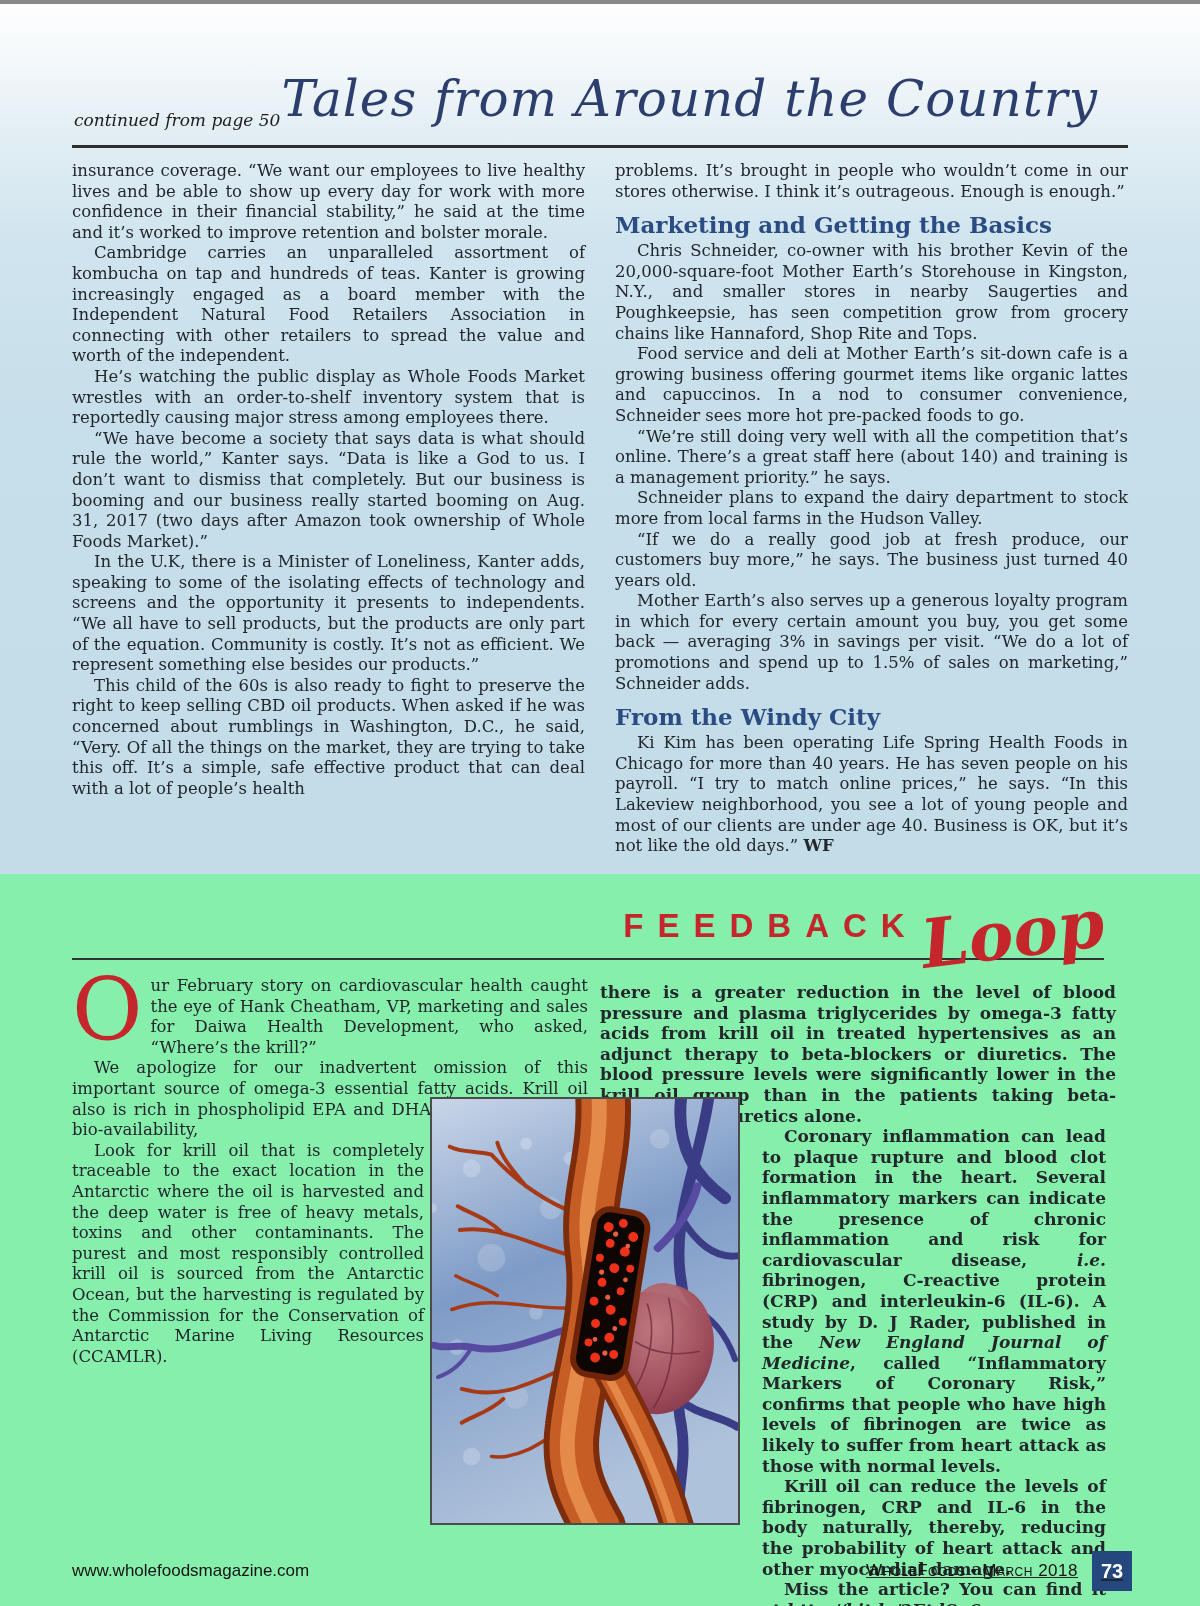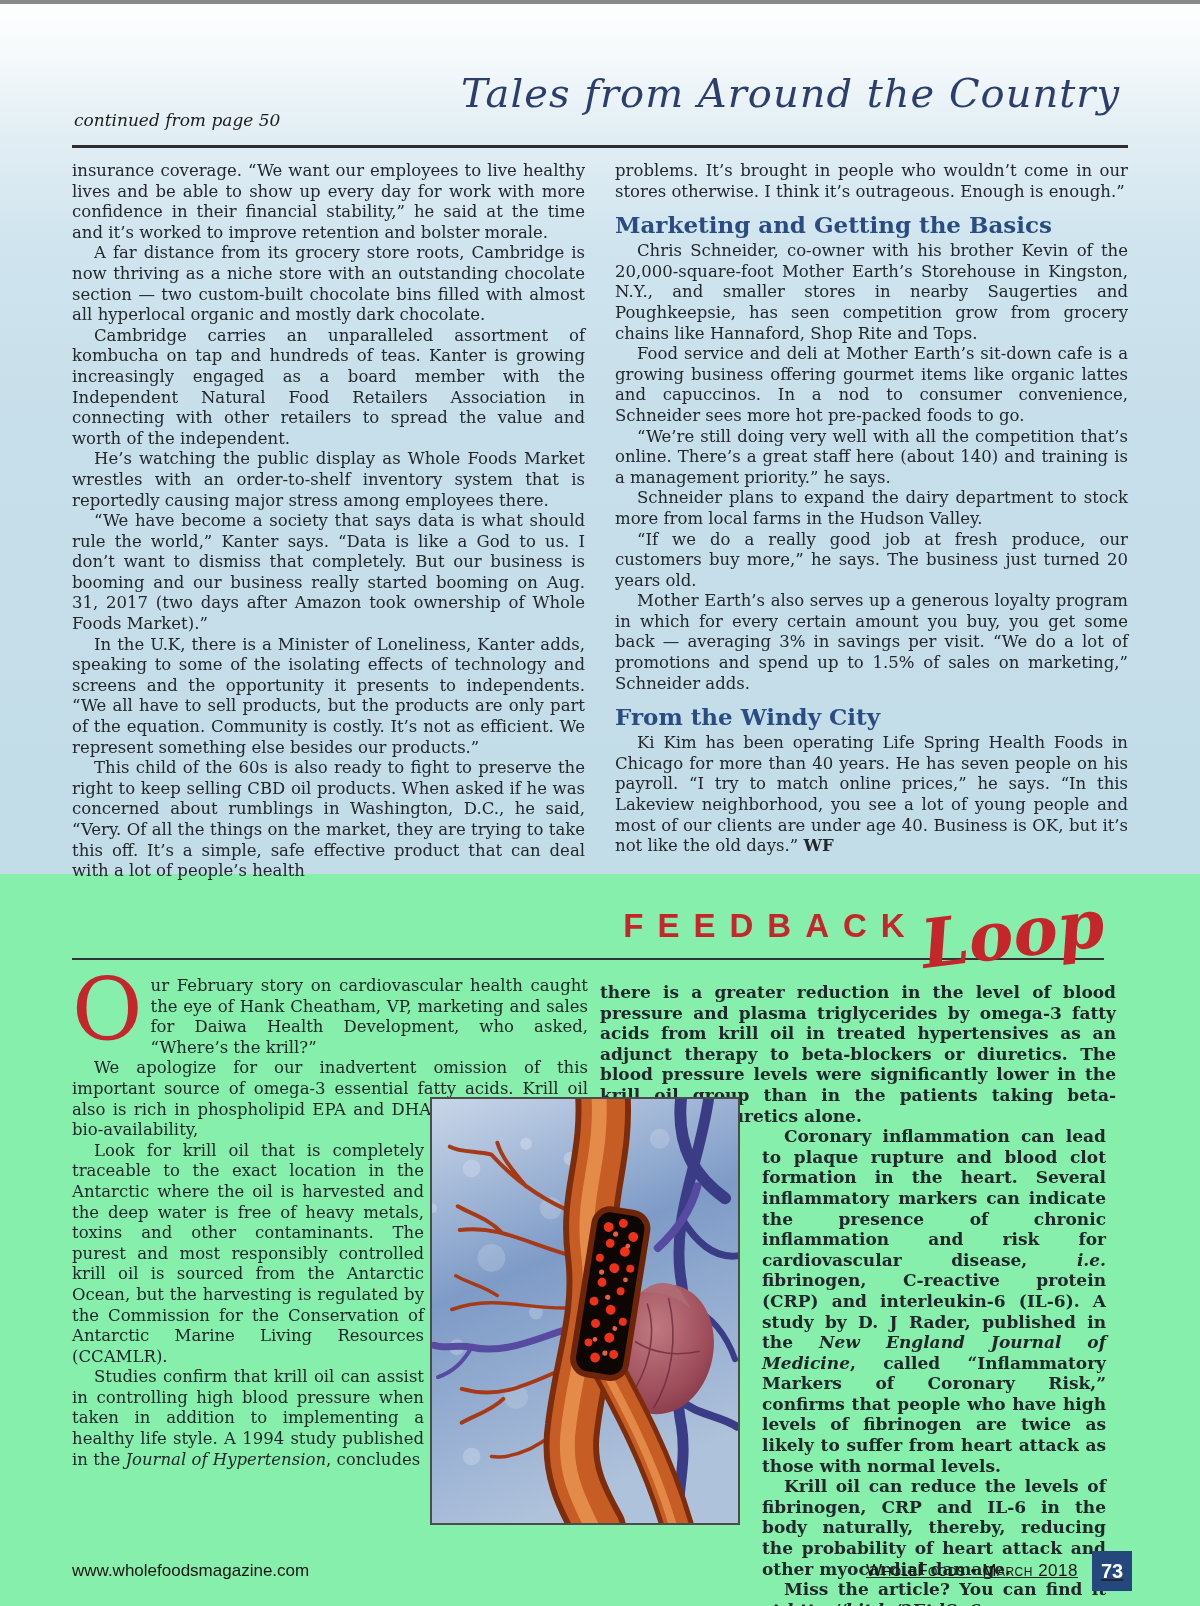--- a/index.html
+++ b/index.html
@@ -10,22 +10,22 @@
   }
   .top-band {
     position:absolute; top:0; left:0; width:1200px; height:870px;
     background:linear-gradient(180deg,#fefefe 0%,#f5f9fb 6%,#e2eef4 15%,#cfe4ee 28%,#c7dfea 48%,#c2dce8 100%);
   }
   .continued-note {
     position:absolute; top:106px; left:74px;
     font-style:italic; font-size:17px; color:#1c1c1c;
   }
   .script-title {
-    position:absolute; top:66px; right:80px;
-    font-size:40px; font-style:italic; color:#2c3e6e;
+    position:absolute; top:66px; right:102px;
+    font-size:50px; font-style:italic; color:#2c3e6e;
     letter-spacing:1px; white-space:nowrap;
   }
   .rule-1 { position:absolute; top:141px; left:72px; width:1056px; height:3px; background:#2d2d2d; }
   .rule-2 { position:absolute; top:954px; left:72px; width:1032px; height:2px; background:#333; }
 
   .cols-top { position:absolute; top:157px; left:72px; width:1056px; display:flex; gap:30px; }
   .col { width:515px; font-size:16.5px; line-height:20.6px; text-align:justify; }
   .col p { margin:0; text-indent:22px; }
   .col p.noindent { text-indent:0; }
   h2.sect {
@@ -92,56 +92,52 @@
 
   <div class="top-band"></div>
 
   <div class="continued-note">continued from page 50</div>
   <div class="script-title">Tales from Around the Country</div>
   <div class="rule-1"></div>
 
   <div class="cols-top">
     <div class="col">
       <p class="noindent">insurance coverage.  “We  want our employees to live healthy lives and be able to show up every day for work with more confidence in their financial stability,” he said at the time and it’s worked to improve retention and bolster morale.</p>
-      <p>A far distance from its grocery store roots, Cambridge is now thriving as a niche store with an outstanding chocolate section — two custom-built chocolate bins filled with almost all hyperlocal organic and mostly dark chocolate.</p>
       <p>Cambridge carries an unparalleled assortment of kombucha on tap and hundreds of teas.  Kanter is growing increasingly engaged as a board member with the Independent Natural Food Retailers Association in connecting with other retailers to spread the value and worth of the independent.</p>
       <p>He’s watching the public display as Whole Foods Market wrestles with an order-to-shelf inventory system that is reportedly causing major stress among employees there.</p>
       <p>“We have become a society that says data is what should rule the world,” Kanter says. “Data is like a God to us. I don’t want to dismiss that completely. But our business is booming and our business really started booming on Aug. 31, 2017 (two days after Amazon took ownership of Whole Foods Market).”</p>
       <p>In the U.K, there is a Minister of Loneliness, Kanter adds, speaking to some of the isolating effects of technology and screens and the opportunity it presents to independents. “We all have to sell products, but the products are only part of the equation. Community is costly. It’s not as efficient. We represent something else besides our products.”</p>
       <p>This child of the 60s is also ready to fight to preserve the right to keep selling CBD oil products.  When asked if he was concerned about rumblings in Washington, D.C., he said, “Very. Of all the things on the market, they are trying to take this off. It’s a simple, safe effective product that can deal with a lot of people’s health</p>
     </div>
     <div class="col">
       <p class="noindent">problems. It’s brought in people who wouldn’t come in our stores otherwise. I think it’s outrageous. Enough is enough.”</p>
       <h2 class="sect">Marketing and Getting the Basics</h2>
       <p>Chris Schneider, co-owner with his brother Kevin of the 20,000-square-foot Mother Earth’s Storehouse in Kingston, N.Y., and smaller stores in nearby Saugerties and Poughkeepsie, has seen competition grow from grocery chains like Hannaford, Shop Rite and Tops.</p>
       <p>Food service and deli at Mother Earth’s sit-down cafe is a growing business offering gourmet items like organic lattes and capuccinos. In a nod to consumer convenience, Schneider sees more hot pre-packed foods to go.</p>
       <p>“We’re still doing very well with all the competition that’s online. There’s a great staff here (about 140) and training is a management priority.” he says.</p>
       <p>Schneider plans to expand the dairy department to stock more from local farms in the Hudson Valley.</p>
-      <p>“If we do a really good job at fresh produce, our customers buy more,” he says. The business just turned 20 years old.</p>
+      <p>“If we do a really good job at fresh produce, our customers buy more,” he says. The business just turned 40 years old.</p>
       <p>Mother Earth’s also serves up a generous loyalty program in which for every certain amount you buy, you get some back — averaging 3% in savings per visit. “We do a lot of promotions and spend up to 1.5% of sales on marketing,” Schneider adds.</p>
       <h2 class="sect">From the Windy City</h2>
       <p><span>Ki Kim has been operating Life Spring Health Foods in Chicago for more than 40 years. He has seven people on his payroll. “I try to match online prices,” he says. “In this Lakeview neighborhood, you see a lot of young people and most of our clients are under age 40. Business is OK, but it’s not like the old days.” </span><span class="bold">WF</span></p>
     </div>
   </div>
 
   <div class="feedback-head">
     <span class="feedback-word">FEEDBACK</span><span class="loop-word">Loop</span>
   </div>
   <div class="rule-2"></div>
 
   <div class="fb-left">
     <p class="noindent">
       <span class="dropcap">O</span><span>ur February story on cardiovascular health caught the eye of Hank Cheatham, VP, marketing and sales for Daiwa Health Development, who asked, “Where’s the krill?”</span>
     </p>
     <p>We apologize for our inadvertent omission of this important source of omega-3 essential fatty acids. Krill oil also is rich in phospholipid EPA and DHA providing greater bio-availability,</p>
     <div class="narrow-l">
       <p>Look for krill oil that is completely traceable to the exact location in the Antarctic where the oil is harvested and the deep water is free of heavy metals, toxins and other contaminants. The purest and most responsibly controlled krill oil is sourced from the Antarctic Ocean, but the harvesting is regulated by the Commission for the Conservation of Antarctic Marine Living Resources (CCAMLR).</p>
-      <p>
-        <span>Studies confirm that krill oil can assist in controlling high blood pressure when taken in addition to implementing a healthy life style. A 1994 study published in the </span><span class="it">Journal of Hypertension</span><span>, concludes</span>
-      </p>
     </div>
   </div>
 
   <div class="fb-right">
     <p class="noindent">there is a greater reduction in the level of blood pressure and plasma triglycerides by omega-3 fatty acids from krill oil in treated hypertensives as an adjunct therapy to beta-blockers or diuretics. The blood pressure levels were significantly lower in the krill oil group than in the patients taking beta-blockers or diuretics alone.</p>
     <div class="narrow-r">
       <p>
         <span>Coronary inflammation can lead to plaque rupture and blood clot formation in the heart.  Several inflammatory markers can indicate the presence of chronic inflammation and risk for cardiovascular disease, </span><span class="it">i.e.</span><span> fibrinogen, C-reactive protein (CRP) and interleukin-6 (IL-6).  A study by D. J Rader, published in the </span><span class="it">New England Journal of Medicine</span><span>, called “Inflammatory Markers of Coronary Risk,” confirms that people who have high levels of fibrinogen are twice as likely to suffer from heart attack as those with normal levels.</span>
       </p>
       <p>Krill oil can reduce the levels of fibrinogen, CRP and IL-6 in the body naturally, thereby, reducing the probability of heart attack and other myocardial damage.</p>

